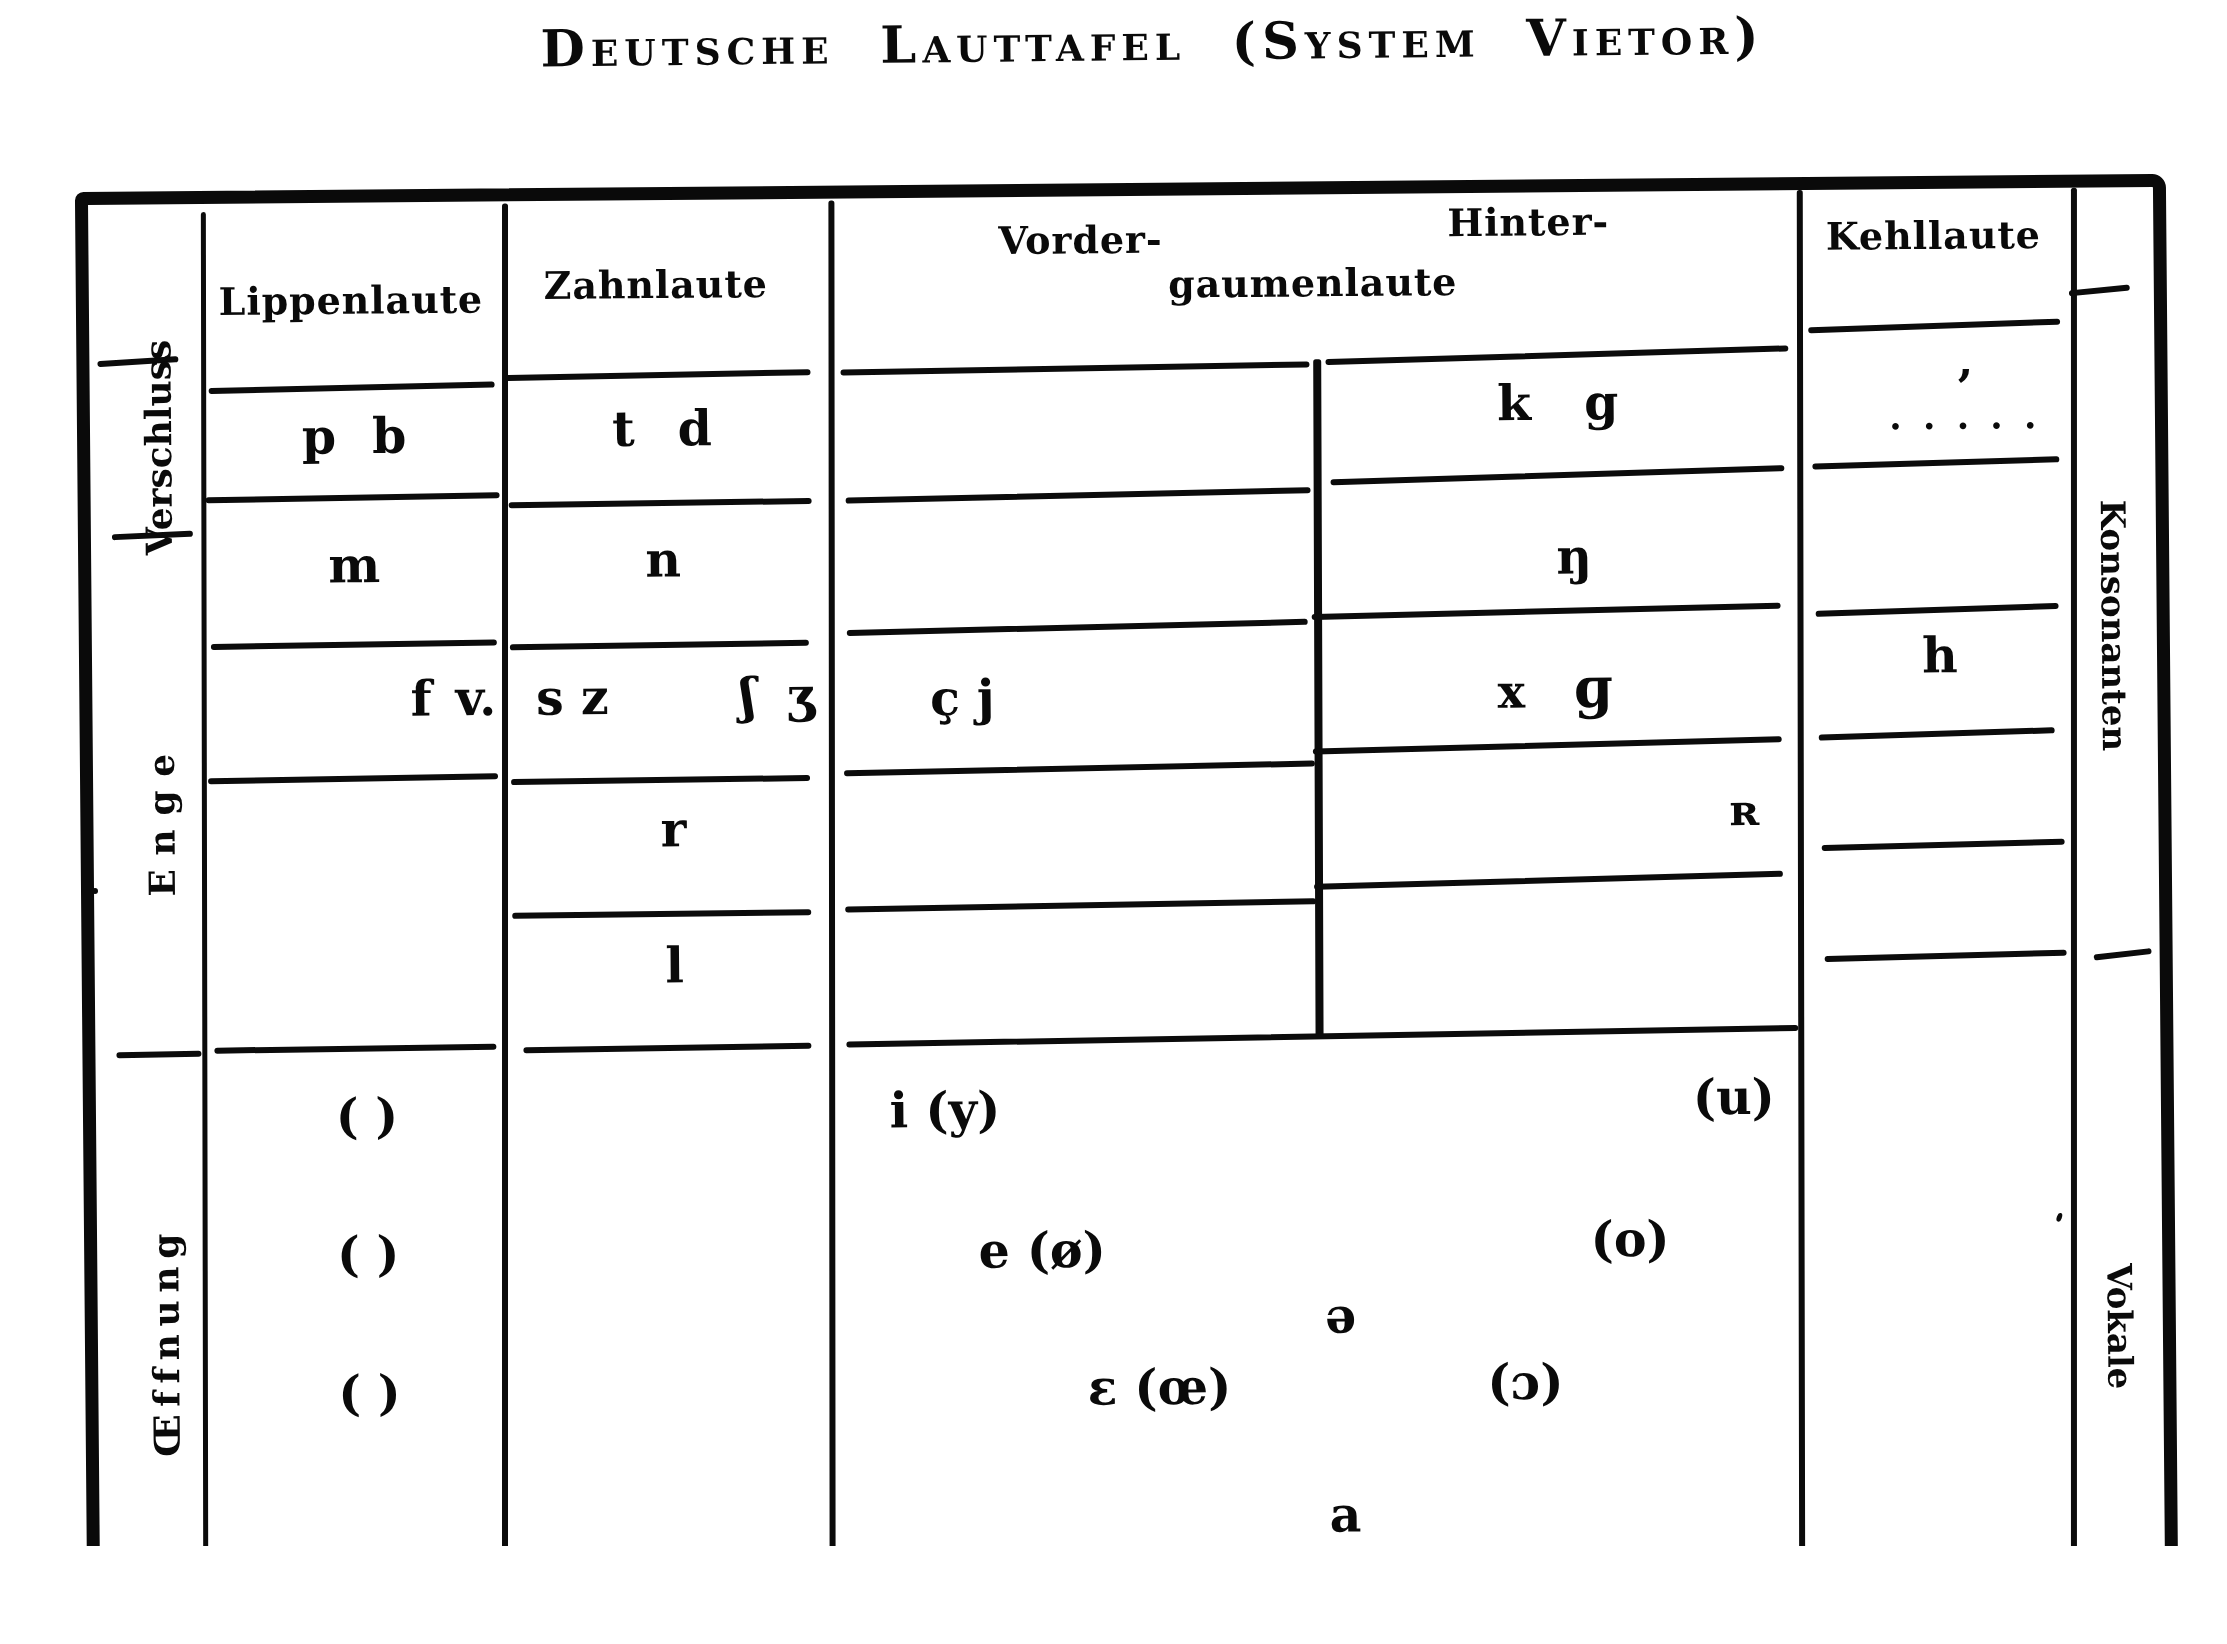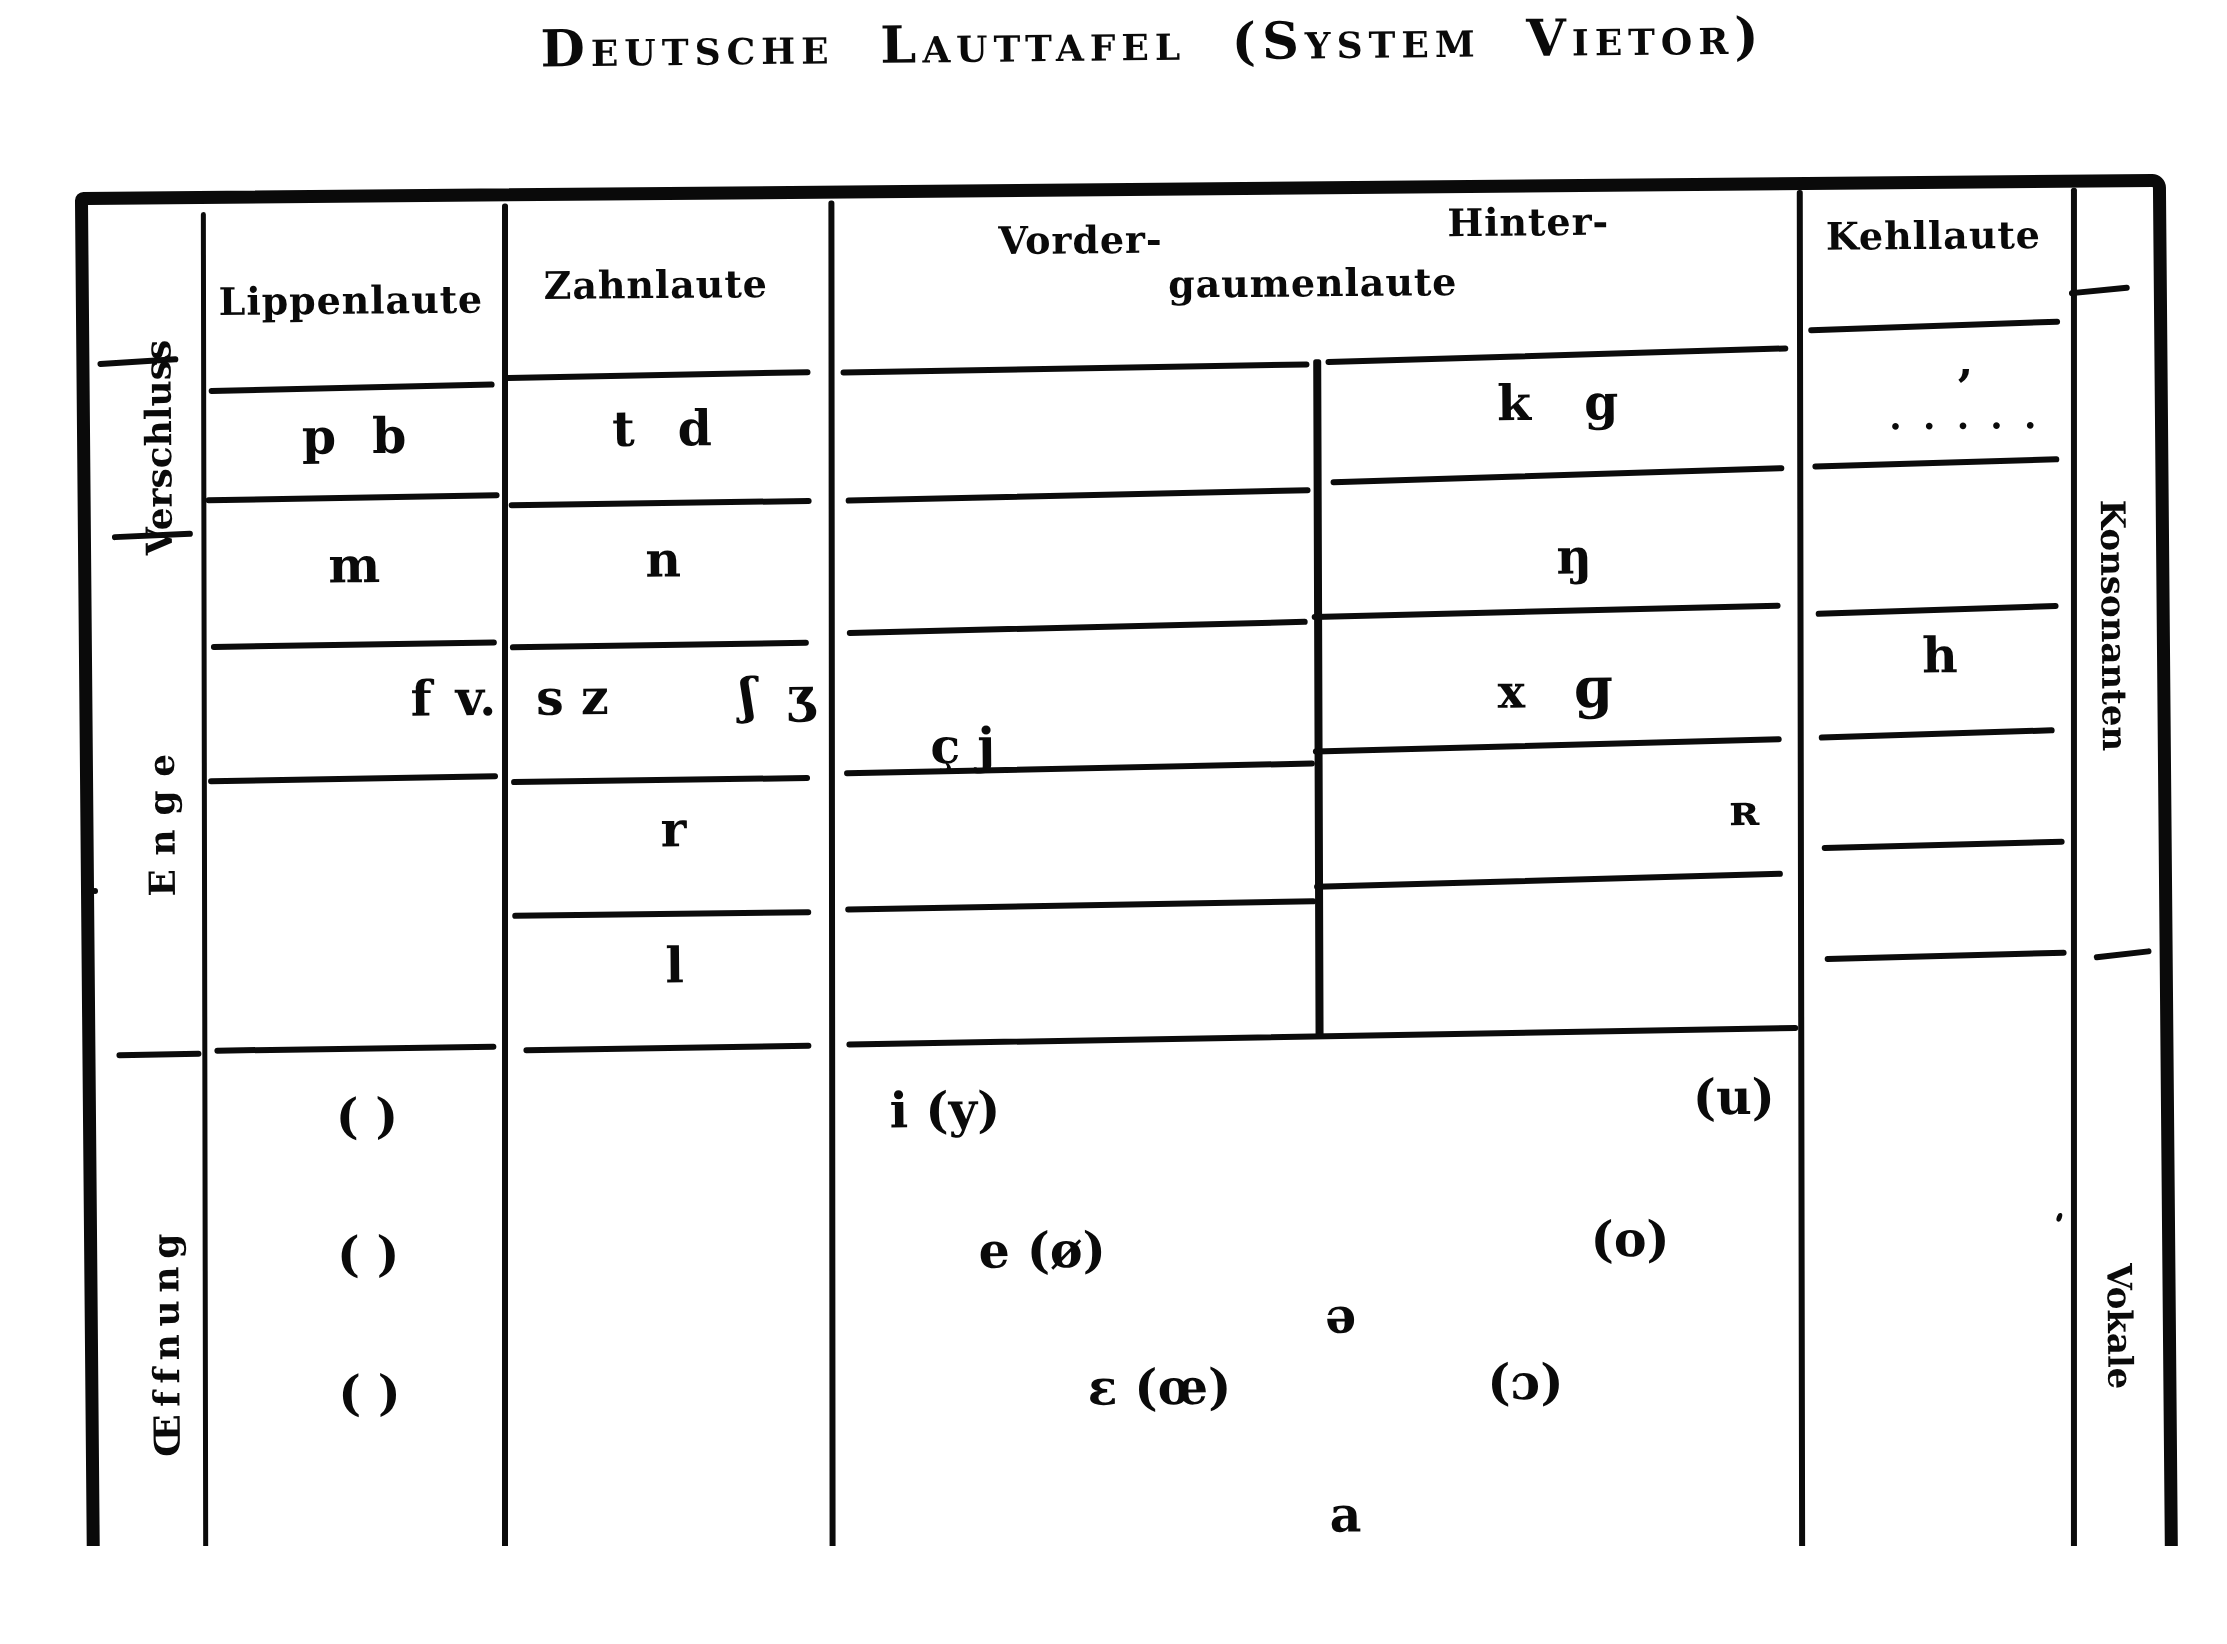--- a/index.html
+++ b/index.html
@@ -140,21 +140,21 @@
       <div class="dots">. . . . .</div>
     </div>
 
     <div class="cell" style="left:276px;top:376px;">m</div>
     <div class="cell" style="left:585px;top:373px;">n</div>
     <div class="cell" style="left:1496px;top:378px;">ŋ</div>
 
     <div class="cell" style="left:374px;top:510px;word-spacing:6.8px;">f v.</div>
     <div class="cell" style="left:493px;top:510px;">s z</div>
     <div class="cell" style="left:698px;top:510px;word-spacing:13.7px;">ʃ ʒ</div>
-    <div class="cell" style="left:883px;top:514px;margin-top:48px;">ç j</div>
+    <div class="cell" style="left:883px;top:514px;">ç j</div>
     <div class="cell" style="left:1476px;top:508px;">
       <span style="font-size:46px;">x</span><span class="gsp">ɡ</span>
     </div>
     <div class="cell" style="left:1861px;top:480px;">h</div>
 
     <div class="cell" style="left:593px;top:643px;">r</div>
     <div class="cell" style="left:1664px;top:633px;font-size:43px;">ʀ</div>
 
     <div class="cell" style="left:593px;top:779px;">l</div>
 

